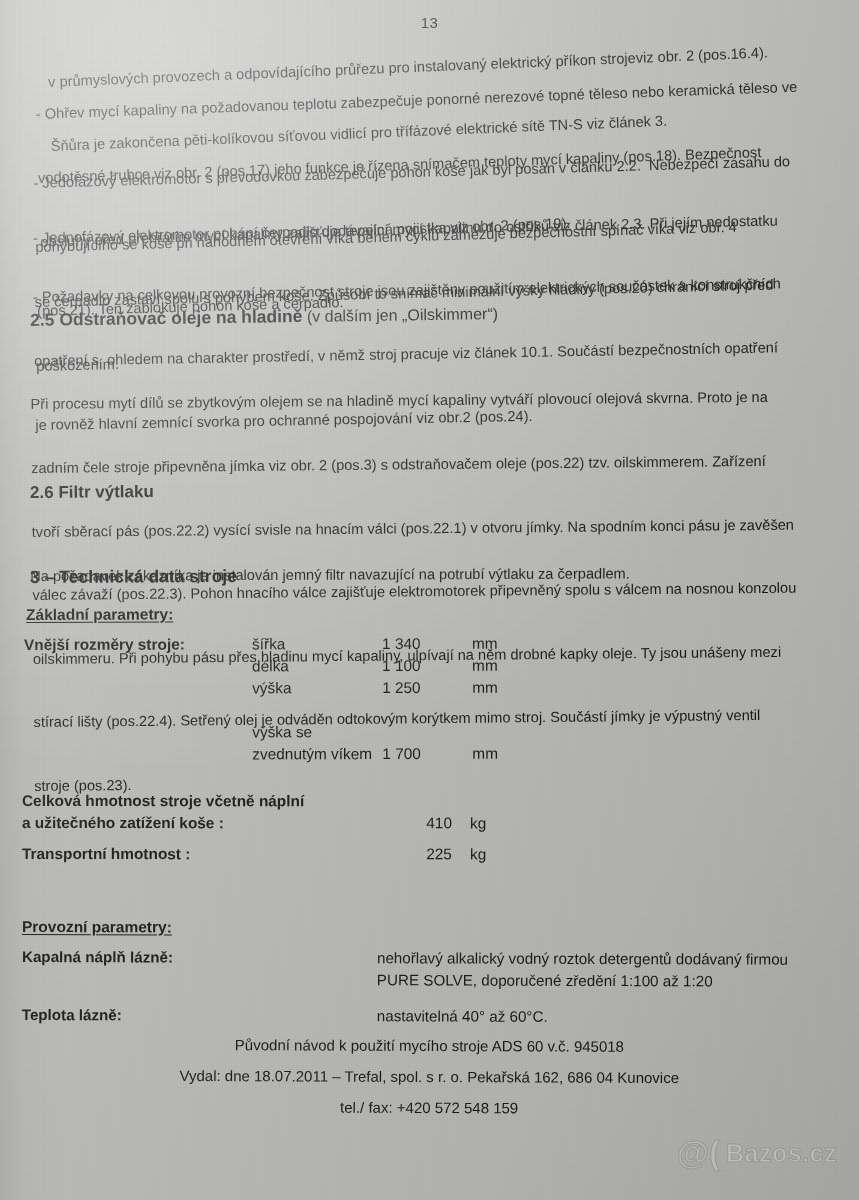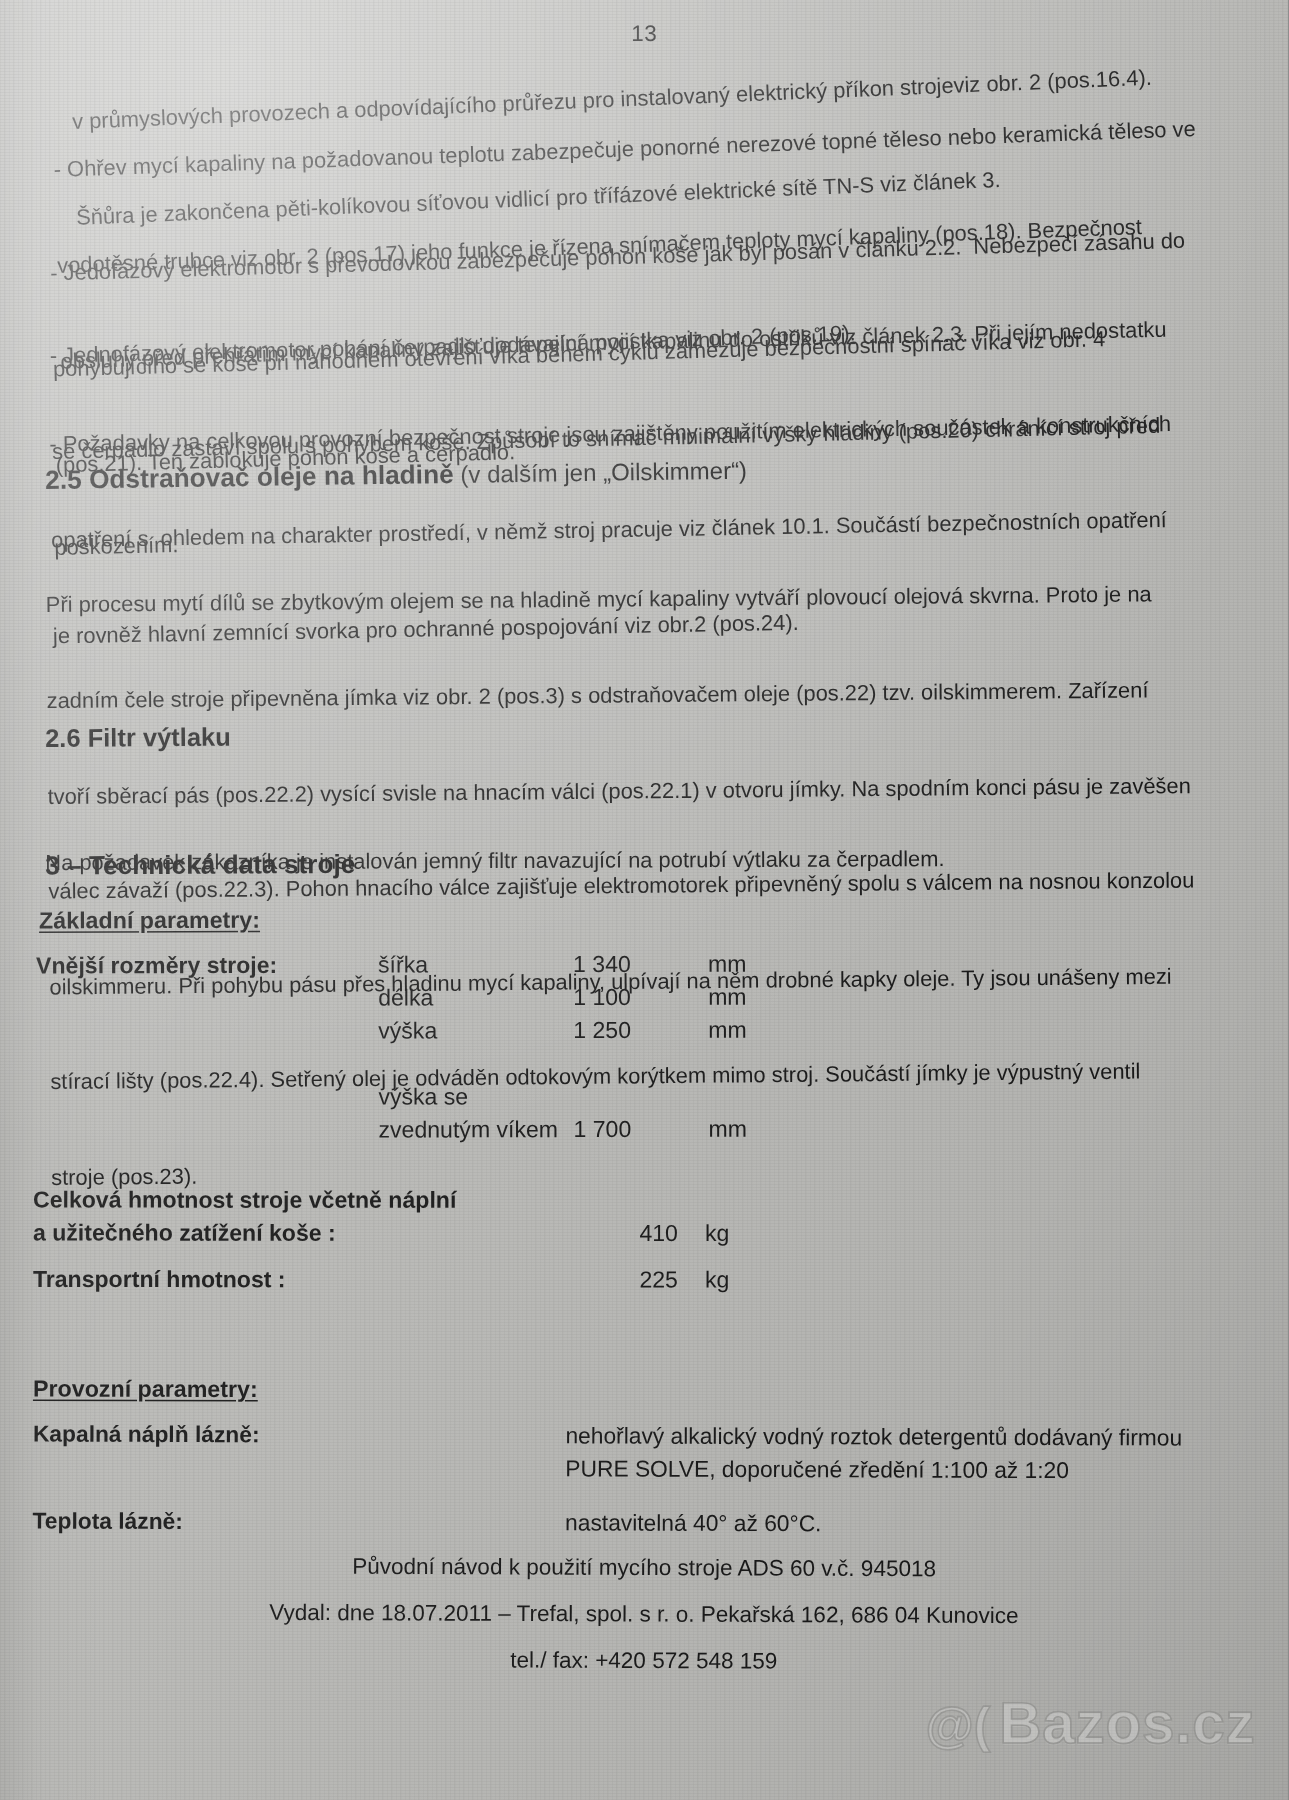--- a/index.html
+++ b/index.html
@@ -145,21 +145,21 @@
     bottom: 28px;
     z-index: 5;
     display: flex;
     align-items: center;
     gap: 6px;
     opacity: .38;
     pointer-events: none;
     user-select: none;
   }
   #watermark .wm-text {
-    font-size: 39px;
+    font-size: 25px;
     font-weight: bold;
     letter-spacing: .5px;
     color: rgba(255,255,255,0.50);
     -webkit-text-stroke: 1.1px rgba(120,120,118,0.95);
     text-shadow: 0 1px 0 rgba(255,255,255,0.25);
   }
   #watermark .wm-mark {
     font-size: 33px;
     font-weight: bold;
     color: rgba(255,255,255,0.50);

